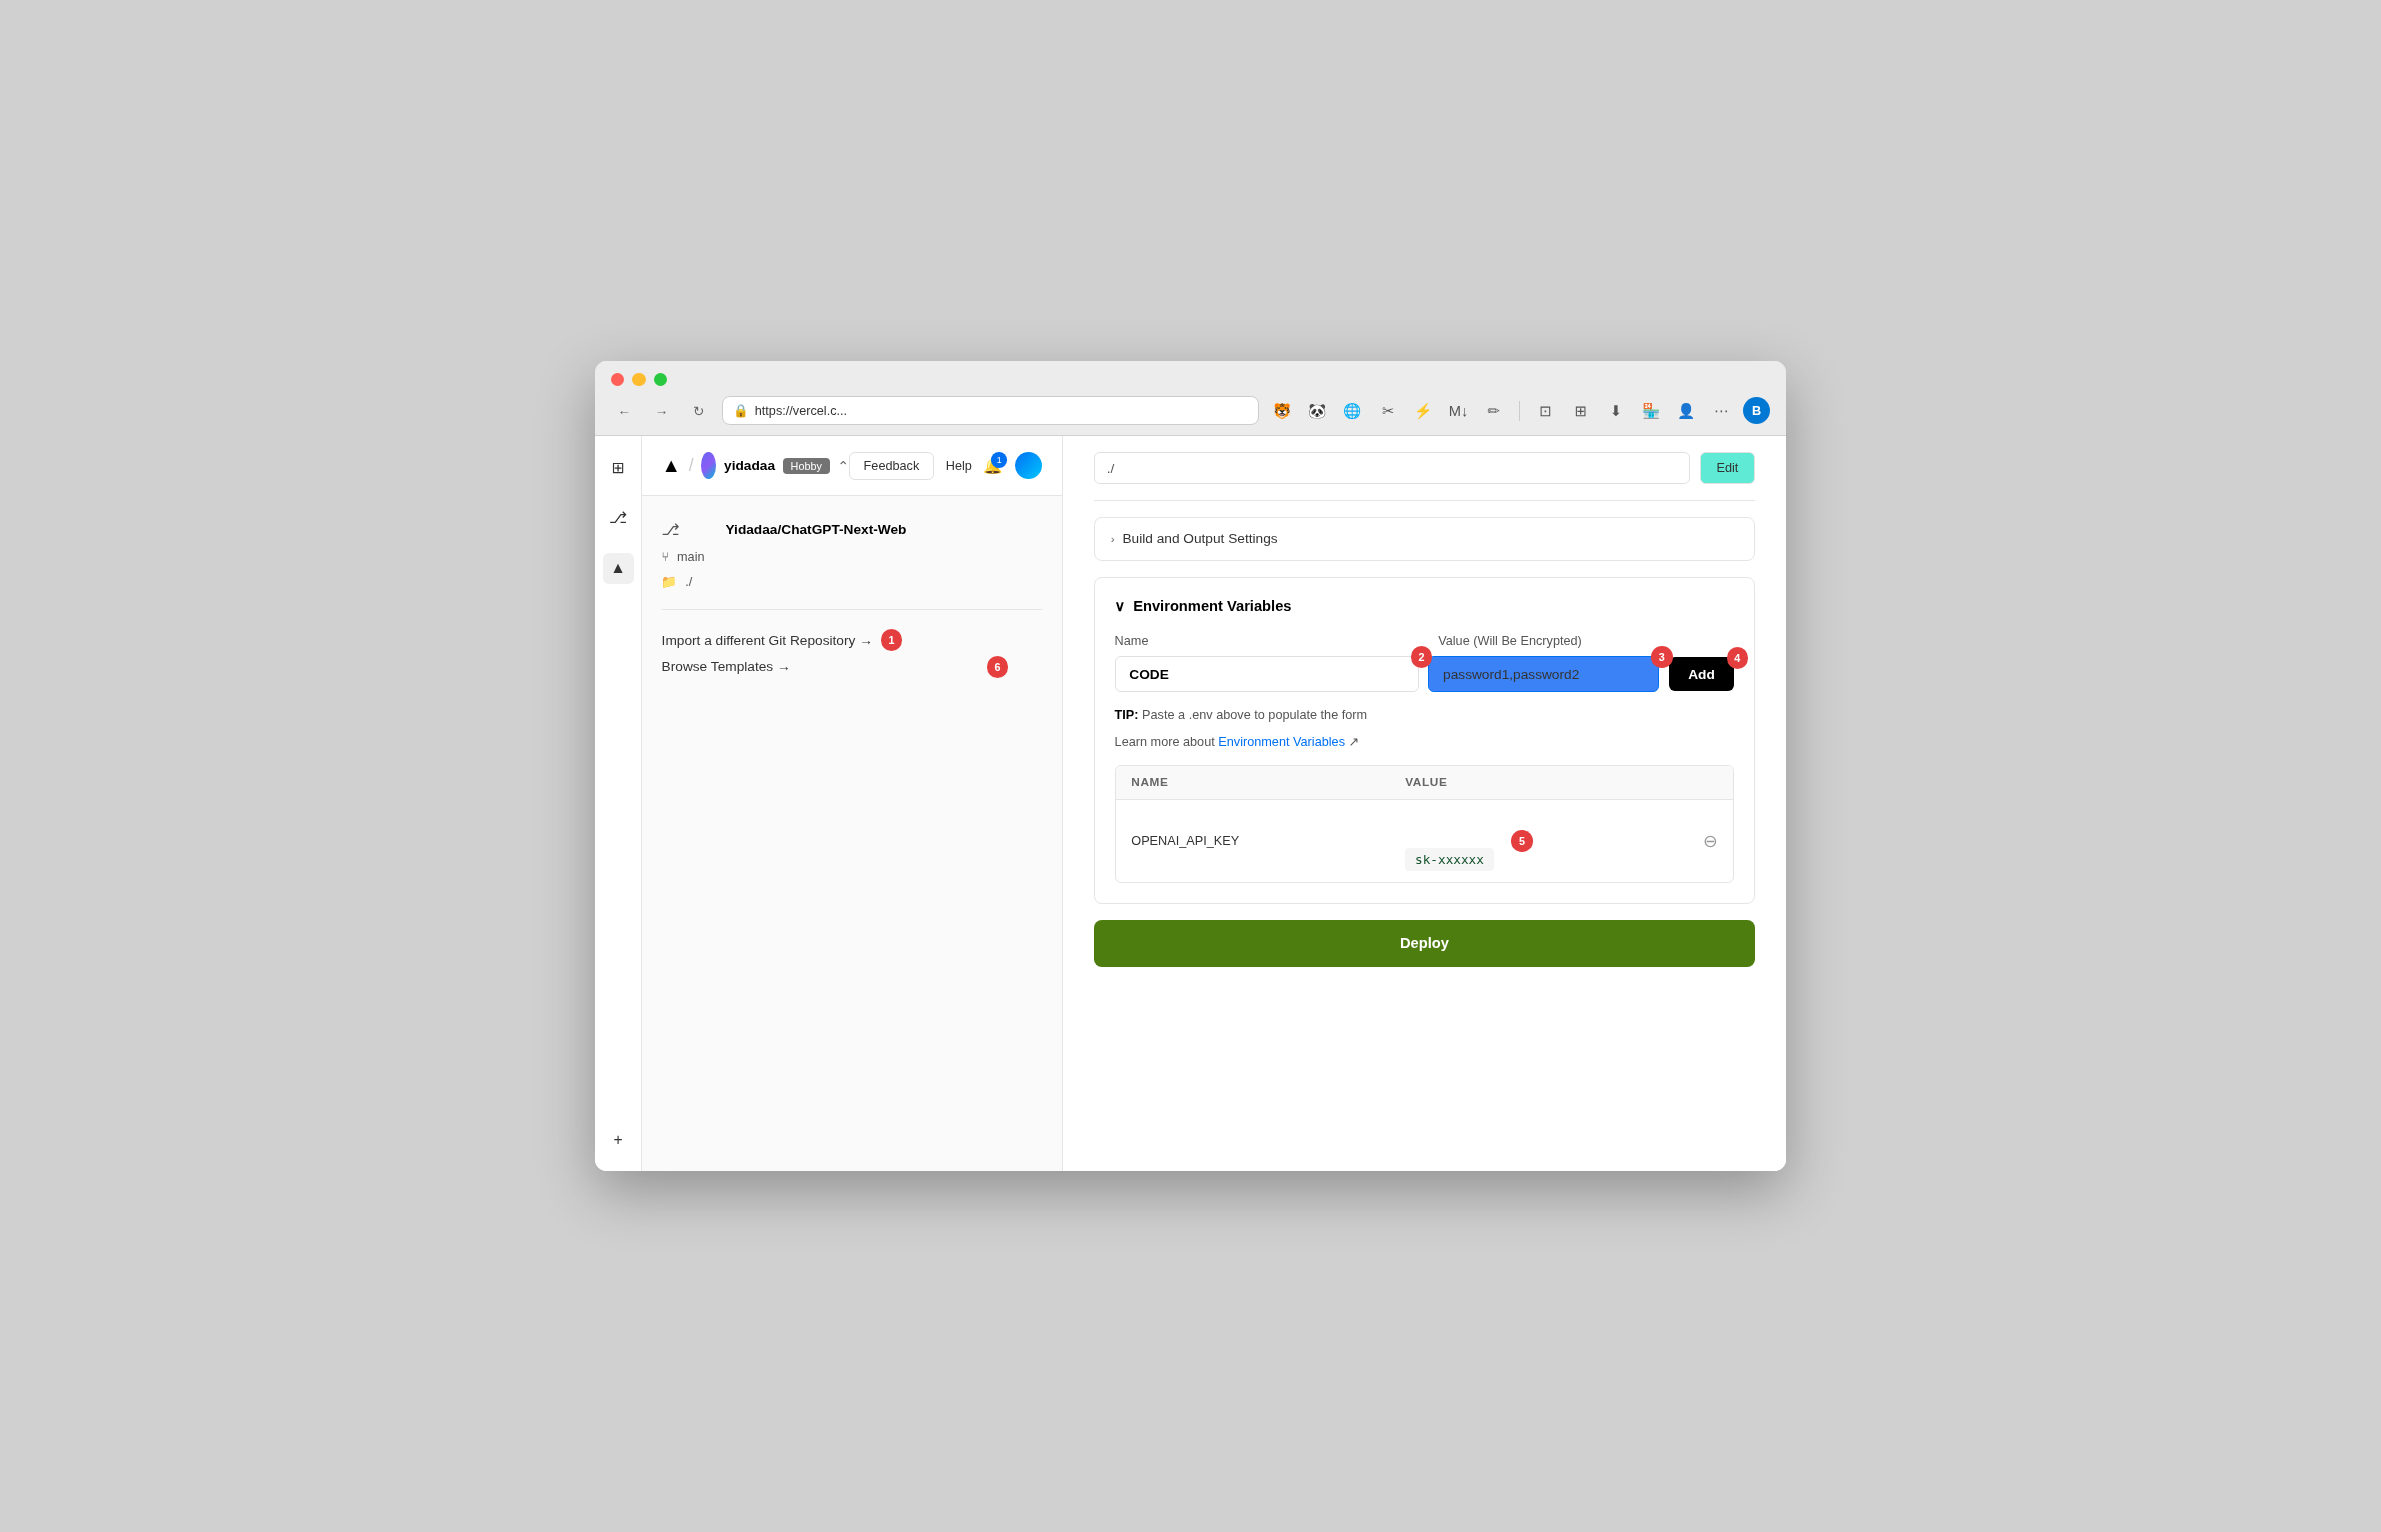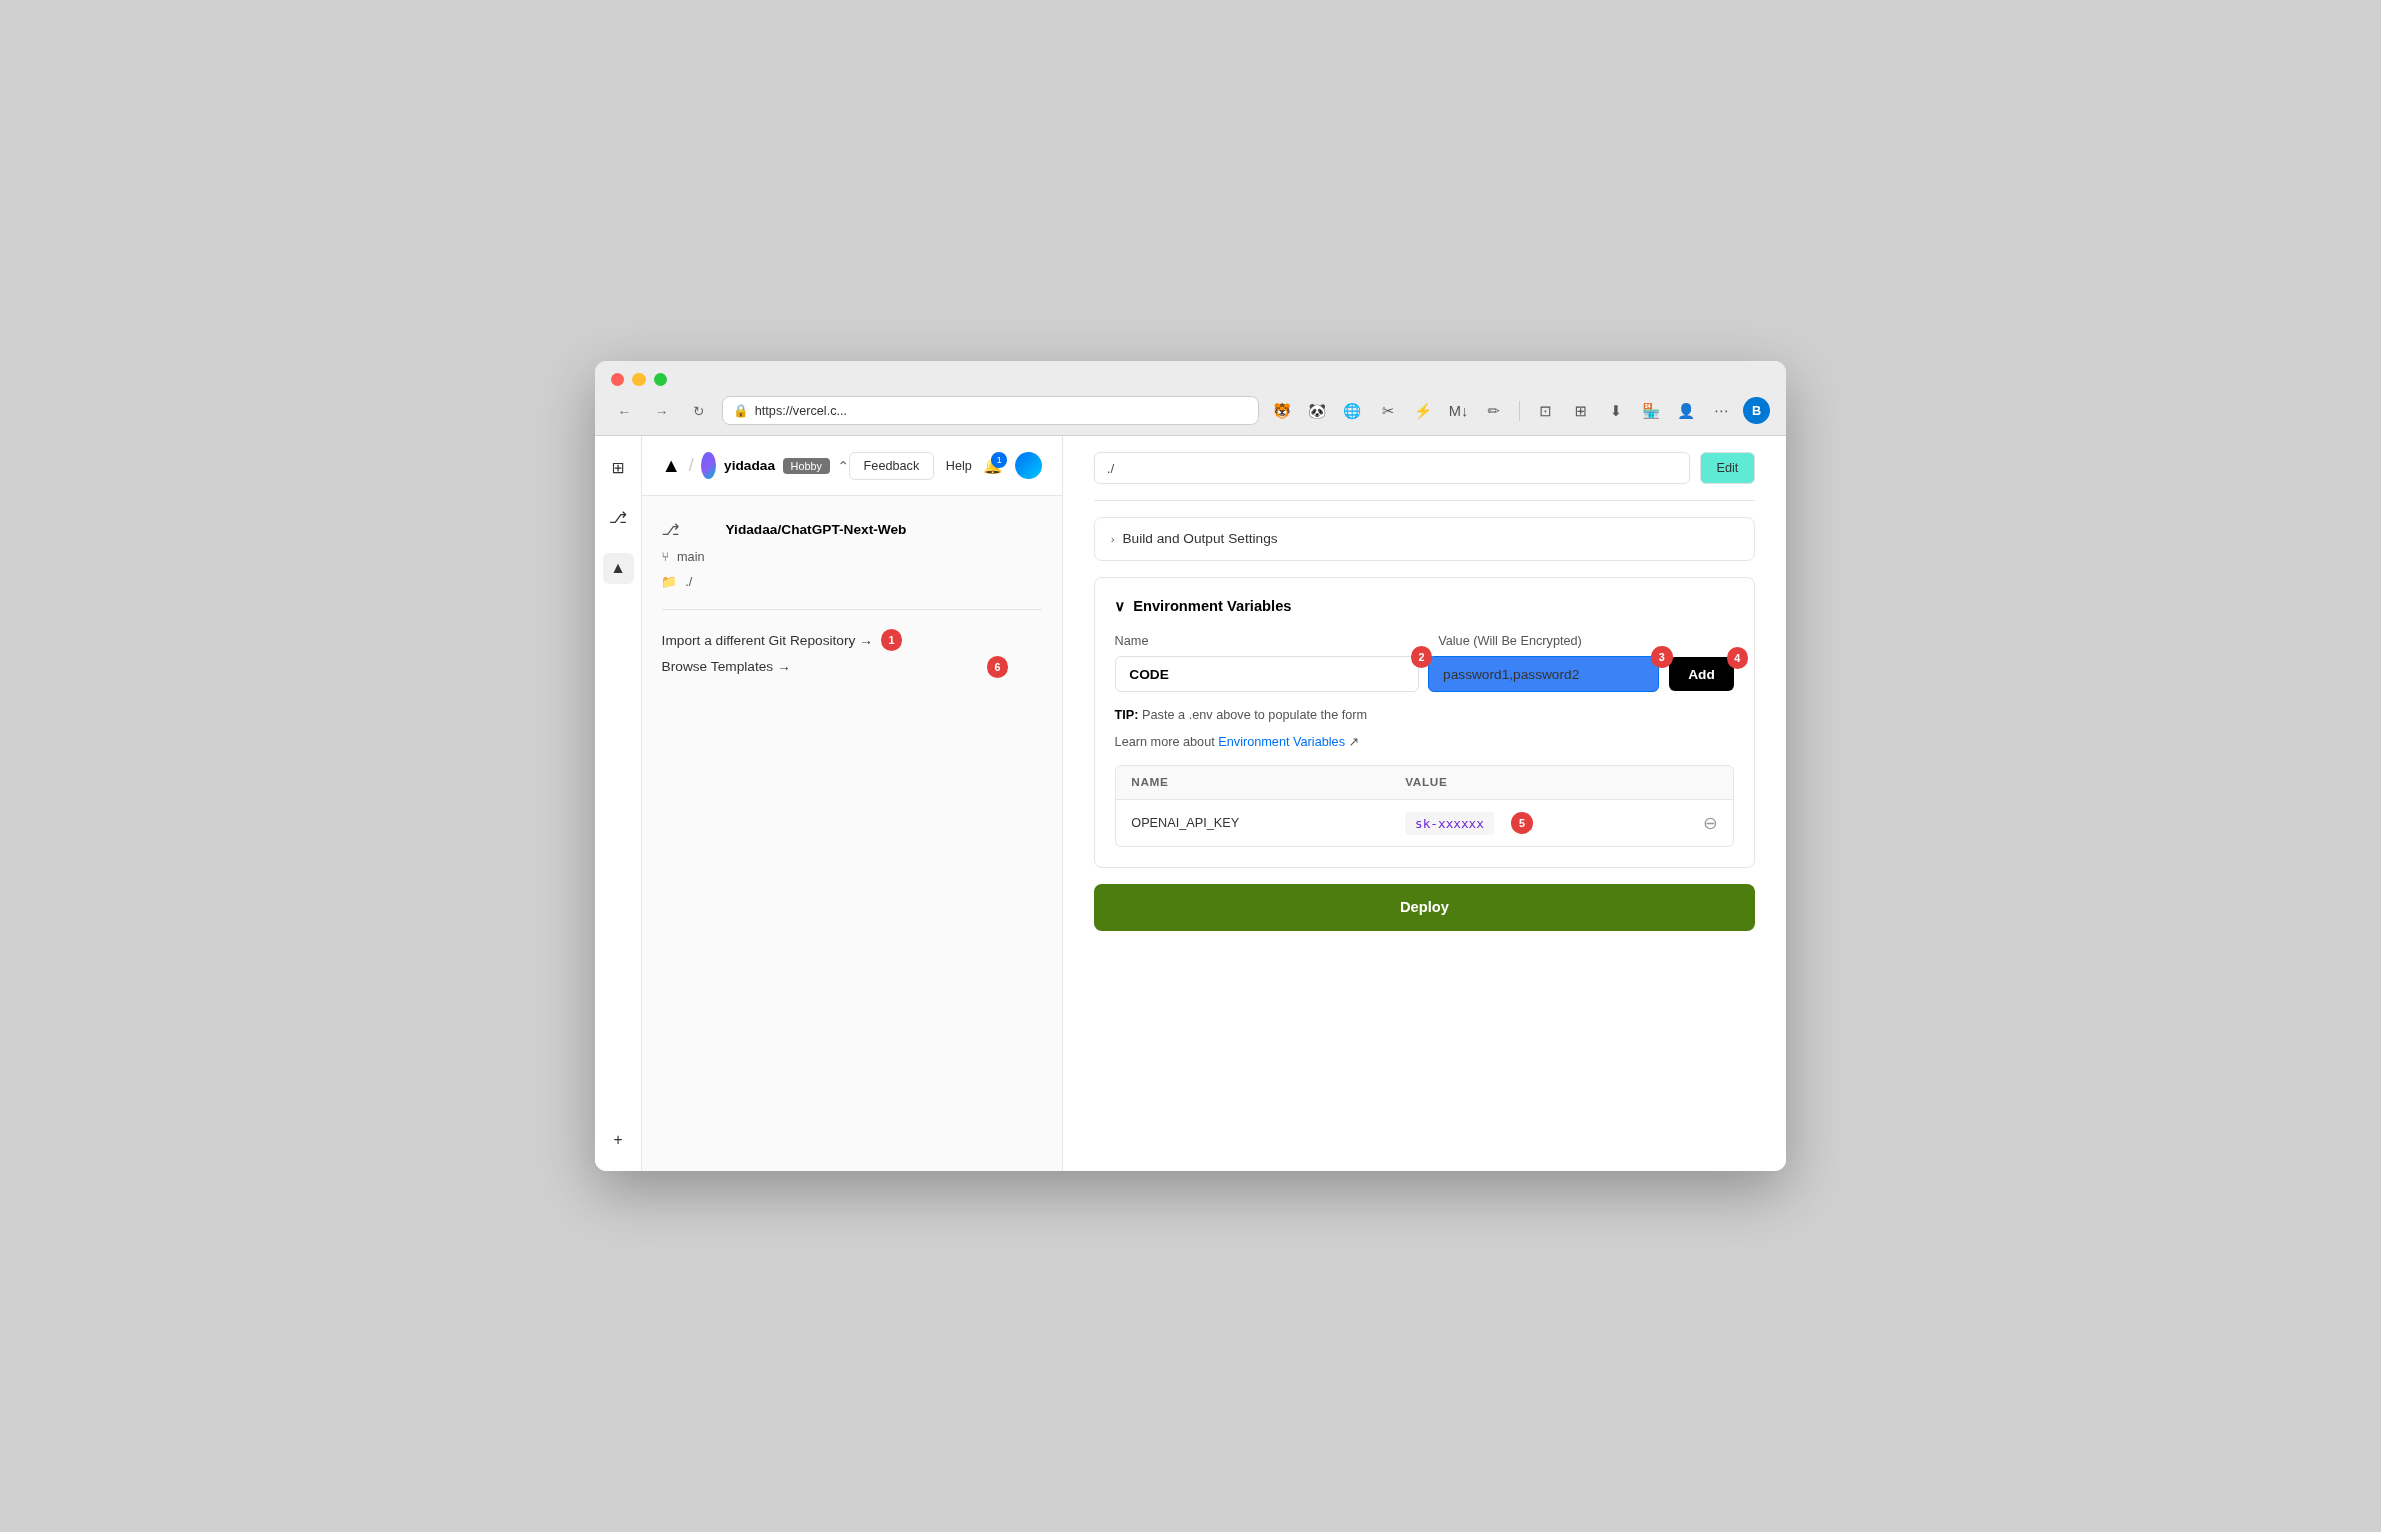--- a/index.html
+++ b/index.html
@@ -474,22 +474,23 @@
       flex: 1;
       display: flex;
       align-items: center;
       gap: 9.8px;
     }
     .env-table-value {
       background: #f5f5f5;
       border-radius: 3.9px;
       padding: 3.9px 9.8px;
       font-size: 12.7px;
-      color: #6d28d9;
+      color: #14532d;
       font-family: monospace;
+      margin-top: 36px;
     }
     .remove-btn {
       margin-left: auto;
       background: none;
       border: none;
       cursor: pointer;
       color: #999;
       font-size: 17.6px;
       display: flex;
       align-items: center;

